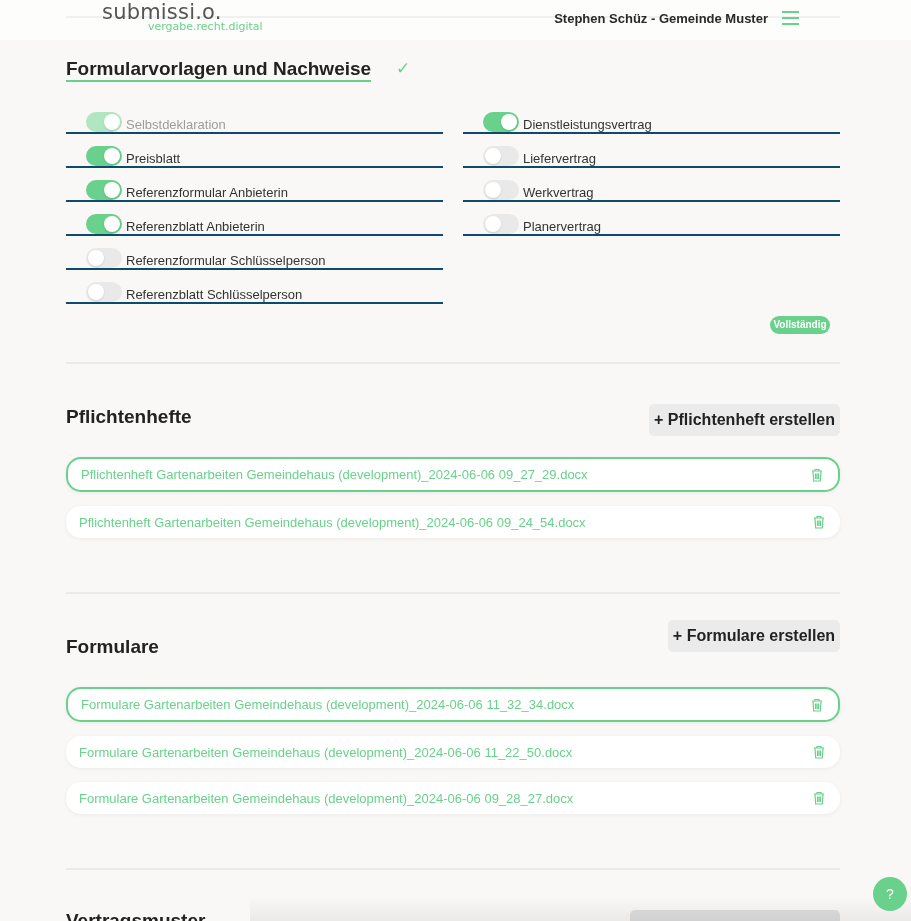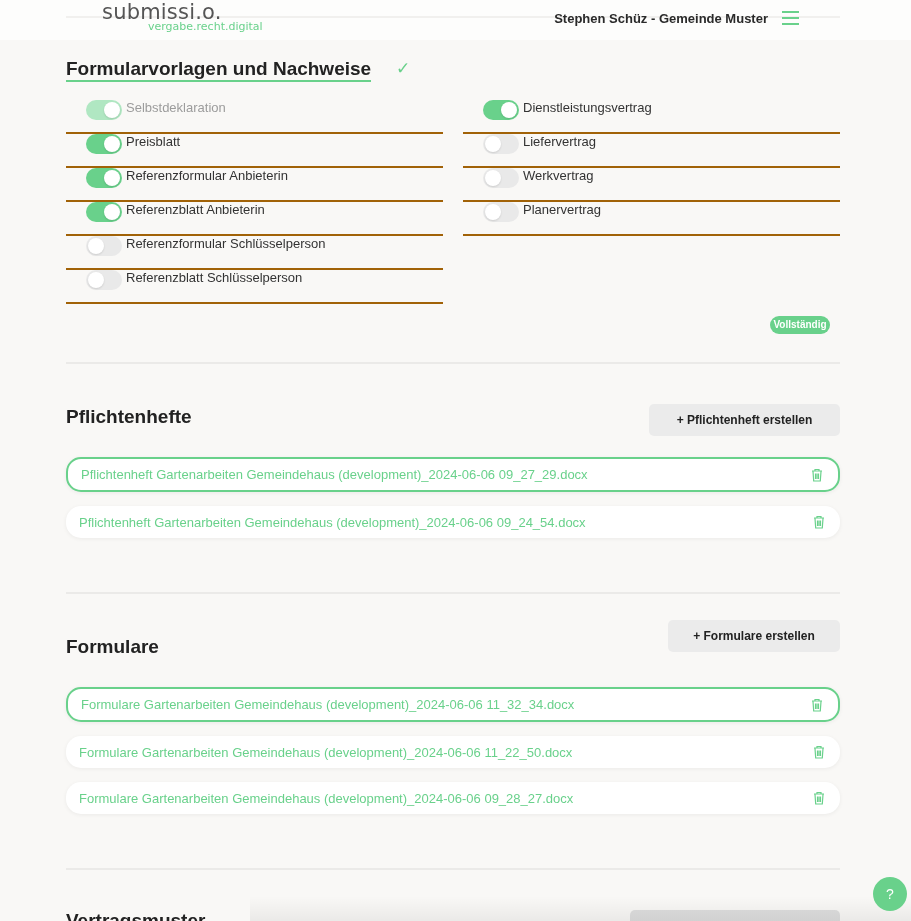--- a/index.html
+++ b/index.html
@@ -13,36 +13,36 @@
   .user { position: absolute; right: 143px; top: 11px; font-size: 13px; font-weight: bold; color: #2a2a2a; }
   .burger { position: absolute; left: 782px; top: 11px; width: 17px; height: 14px; cursor: pointer; }
   .burger span { display: block; height: 2px; background: #69d18b; margin-bottom: 4px; }
 
   .section-title-1 { position: absolute; left: 66px; top: 58px; font-size: 19px; font-weight: bold; color: #222; border-bottom: 2px solid #69d18b; line-height: 22px; padding-bottom: 0; }
   .check { position: absolute; left: 396px; top: 58px; color: #69d18b; font-size: 17px; }
 
   .col { position: absolute; }
   .col-left { left: 66px; top: 100px; width: 377px; }
   .col-right { left: 463px; top: 100px; width: 377px; }
-  .row { height: 34px; border-bottom: 2px solid #a16207; display: flex; align-items: flex-start; padding-left: 20px; }
+  .row { height: 34px; border-bottom: 2px solid #0c4a6e; display: flex; align-items: flex-end; padding-left: 20px; }
   .toggle { width: 36px; height: 20px; border-radius: 10px; background: #e9e9e9; position: relative; margin-right: 4px; flex: none; cursor: pointer; }
   .toggle::after { content: ""; position: absolute; top: 2px; left: 2px; width: 16px; height: 16px; border-radius: 50%; background: #fff; box-shadow: 0 1px 2px rgba(0,0,0,0.12); }
   .toggle.on { background: #69d18b; }
   .toggle.on::after { left: 18px; }
   .toggle.disabled { background: #b0e7c2; }
   .toggle.disabled::after { left: 18px; }
   .row-label { font-size: 13px; color: #333; }
   .row-label.muted { color: #9c9c9c; }
 
   .badge { position: absolute; left: 770px; top: 316px; height: 18px; width: 60px; border-radius: 9px; background: #69d18b; color: #fff; font-size: 10px; font-weight: bold; text-align: center; line-height: 18px; }
 
   .sep { position: absolute; left: 66px; width: 774px; height: 2px; background: #ebeae8; }
 
   .h2 { position: absolute; left: 66px; font-size: 19px; font-weight: bold; color: #222; }
-  .btn { position: absolute; height: 32px; background: #ebebeb; border-radius: 5px; font-size: 12px; font-weight: bold; color: #222; text-align: center; line-height: 32px; cursor: pointer; }
+  .btn { position: absolute; height: 32px; background: #ebebeb; border-radius: 5px; font-size: 16px; font-weight: bold; color: #222; text-align: center; line-height: 32px; cursor: pointer; }
 
   .file { position: absolute; left: 66px; width: 774px; height: 32px; background: #fff; border-radius: 15px; box-shadow: 0 1px 4px rgba(0,0,0,0.06); display: flex; align-items: center; padding-left: 13px; cursor: pointer; }
   .file.active { border: 2px solid #69d18b; height: 35px; padding-left: 13px; }
   .file-name { font-size: 13px; color: #69d18b; flex: 1; }
   .trash { width: 14px; height: 14px; margin-right: 14px; cursor: pointer; }
 
   .help { position: absolute; left: 873px; top: 877px; width: 34px; height: 34px; border-radius: 50%; background: #69d18b; color: #fff; font-size: 14px; text-align: center; line-height: 34px; cursor: pointer; }
   .fade { position: absolute; left: 250px; top: 896px; width: 661px; height: 25px; background: linear-gradient(180deg, rgba(0,0,0,0) 0%, rgba(0,0,0,0.06) 100%); }
   .btn-ghost { position: absolute; left: 630px; top: 910px; width: 210px; height: 20px; background: #dedede; border-radius: 5px; }
 </style>

